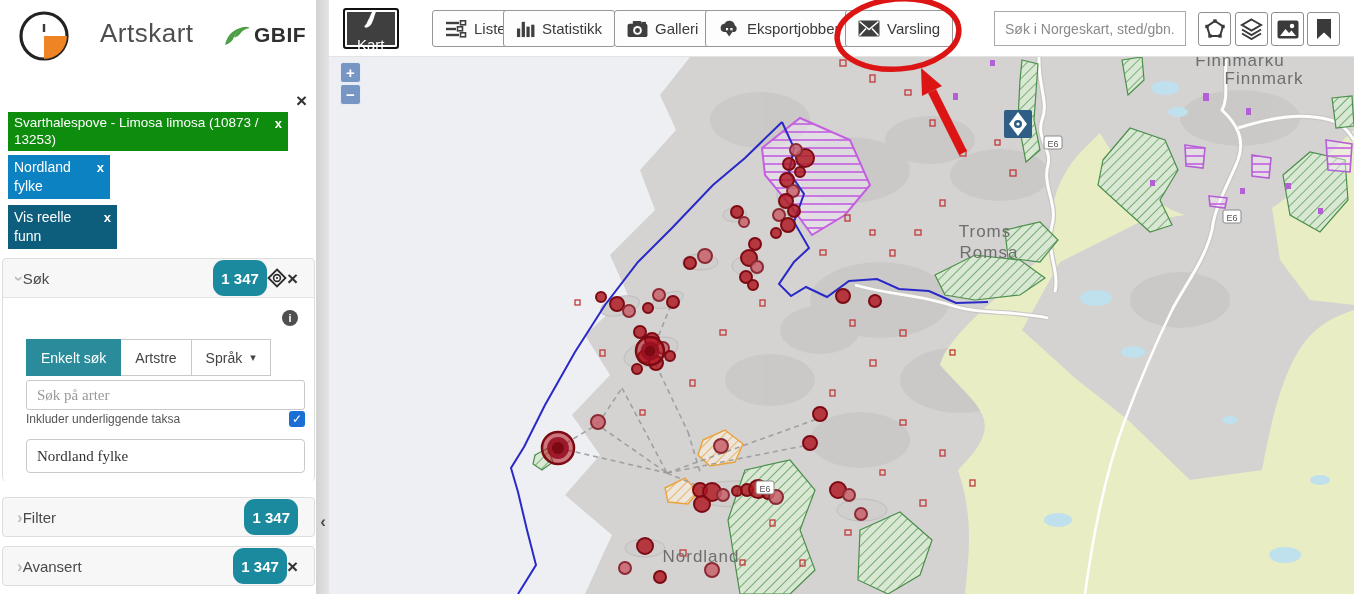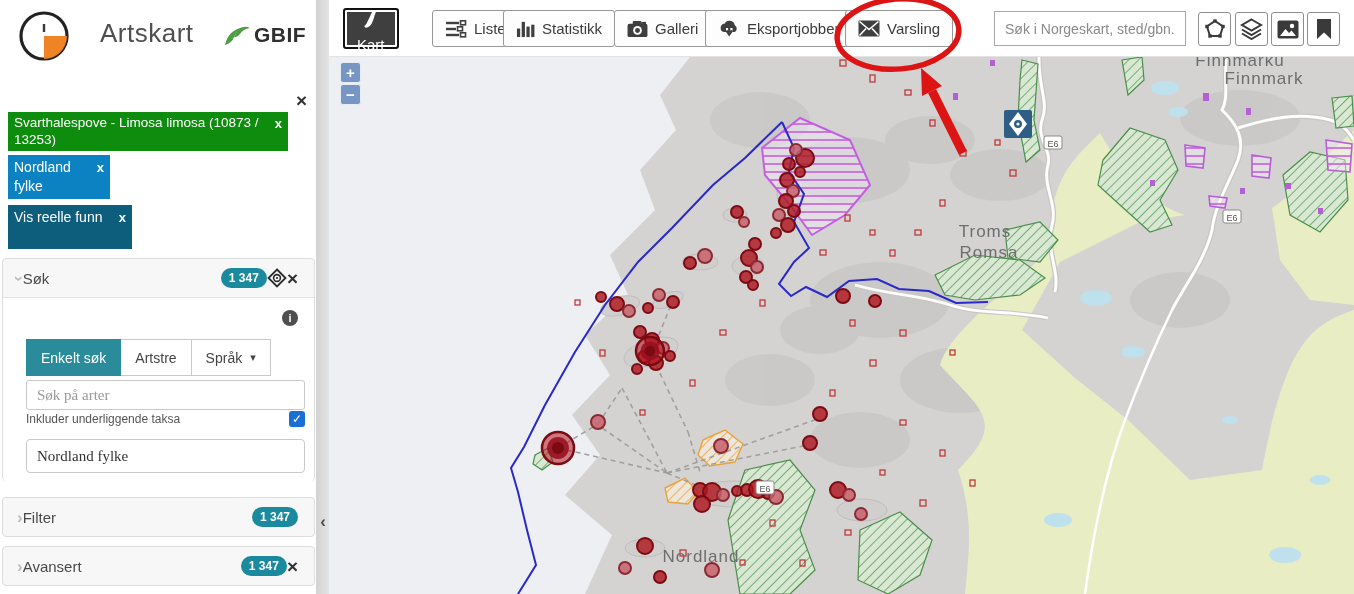--- a/index.html
+++ b/index.html
@@ -48,30 +48,30 @@
   .brand-title { position:absolute; left:100px; top:18px; font-size:26px; color:#4f4f4f; letter-spacing:.5px; }
   .gbif { position:absolute; left:222px; top:20px; display:flex; align-items:center; gap:2px; }
   .gbif-text { font-size:21px; font-weight:bold; color:#2f2f2f; letter-spacing:.5px; }
   .xmark { font-weight:900; color:#333; font-size:19px; line-height:1; cursor:pointer; }
   .sidebar-close { position:absolute; left:296px; top:91px; }
 
   .chipx { position:absolute; right:6px; top:3px; color:#fff; font-size:13px; font-weight:bold; cursor:pointer; }
   .chip { position:absolute; color:#fff; font-size:13.5px; line-height:17px; padding:2px 20px 3px 6px; }
   .chip.green { left:8px; top:112px; width:280px; background:#0e8c0e; }
   .chip.blue  { left:8px; top:155px; width:102px; height:44px; background:#0d82c3; font-size:14px; line-height:19px; padding-top:3px;}
-  .chip.dteal { left:8px; top:205px; width:124px; height:44px; background:#0d5d7d; font-size:14px; line-height:19px; padding-top:3px;}
+  .chip.dteal { left:8px; top:205px; width:109px; height:44px; background:#0d5d7d; font-size:14px; line-height:19px; padding-top:3px;}
 
   .panel { position:absolute; left:2px; width:313px; border:1px solid #ddd; border-radius:4px;
            background:#f7f7f7; }
   .panel-head { height:38px; display:flex; align-items:center; gap:0; padding:0 16px 0 14px; }
   .panel-title { font-size:15px; color:#4a4a4a; }
   .chev { color:#bdbdbd; font-size:17px; font-weight:bold; line-height:1; cursor:pointer; }
   .chev.down { display:inline-block; transform:rotate(90deg); }
-  .pill { margin-left:auto; min-width:44px; height:20px; background:#1b8a9e; color:#fff;
-          border-radius:11px; font-size:12px; font-weight:bold; display:flex; align-items:center;
+  .pill { margin-left:auto; min-width:44px; height:36px; background:#1b8a9e; color:#fff;
+          border-radius:11px; font-size:15px; font-weight:bold; display:flex; align-items:center;
           justify-content:center; padding:0 8px; }
   #soek-panel { top:258px; height:223px; }
   .soek-body { position:absolute; left:0; top:38px; width:311px; height:184px; background:#fff;
                border-top:1px solid #e3e3e3; border-radius:0 0 4px 4px; }
   .info-dot { position:absolute; right:16px; top:12px; width:16px; height:16px; border-radius:50%;
               background:#4f4f4f; color:#fff; font-size:11px; font-weight:bold; text-align:center;
               line-height:16px; cursor:pointer; }
   .tabs { position:absolute; left:23px; top:41px; display:flex; height:37px; }
   .tab { border:1px solid #c9c9c9; background:#fff; color:#444; font-size:14px;
          display:flex; align-items:center; justify-content:center; padding:0 14px; cursor:pointer;

